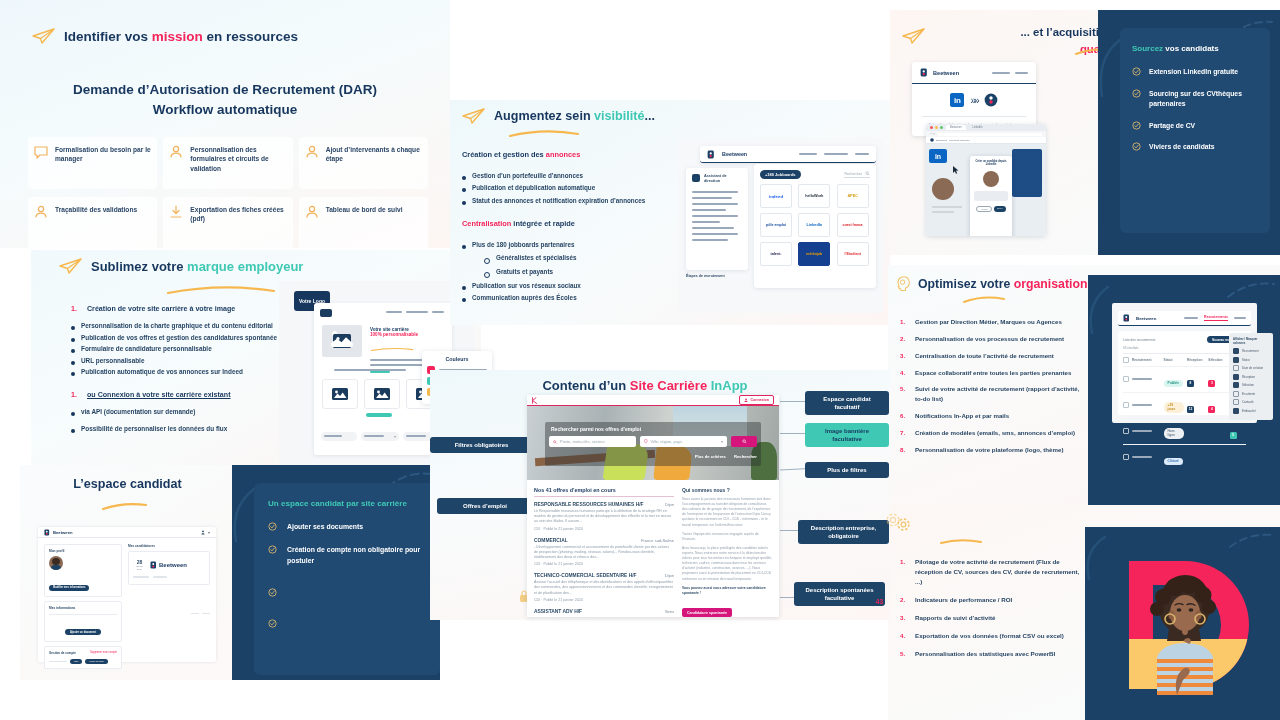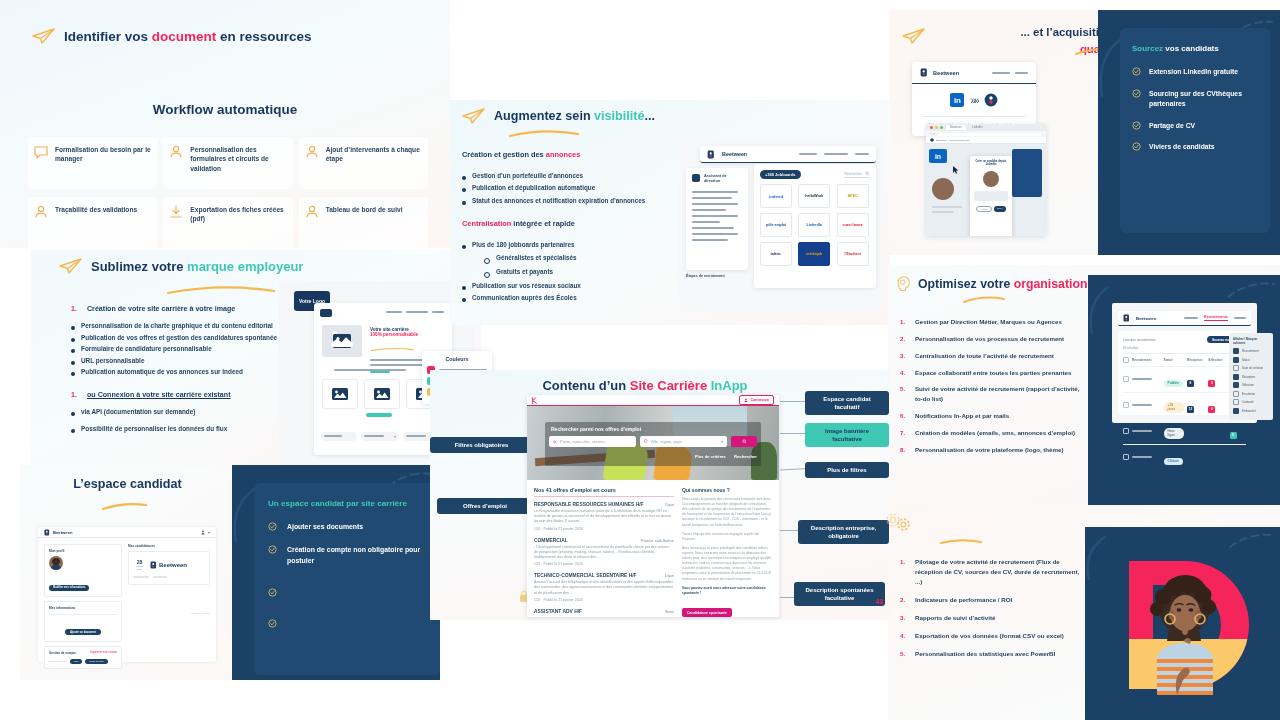--- a/index.html
+++ b/index.html
@@ -210,24 +210,24 @@
 <body>
 
 <div class="stage">
 
   <section class="abs" id="sec-dar">
     <div class="hd">
       <svg class="plane" viewBox="0 0 24 16">
         <path d="M1 8 L22 1 L10 15 L8.5 10.5 Z" fill="none" stroke="#f6b84e" stroke-width="1.4" stroke-linejoin="round"></path>
         <path d="M8.5 10.5 L22 1" fill="none" stroke="#f6b84e" stroke-width="1.1"></path>
       </svg>
-      <div class="t"><span class="navy">Identifier vos </span><span class="red">document</span><span class="navy"> en ressources</span></div>
+      <div class="t"><span class="navy">Identifier vos </span><span class="red">mission</span><span class="navy"> en ressources</span></div>
     </div>
     <div class="dar-title">
-      <br><span>Workflow automatique</span>
+      <span>Demande d’Autorisation de Recrutement (DAR)</span><br><span>Workflow automatique</span>
     </div>
     <div class="dar-grid">
       <div class="dar-card">
         <span class="ic"><svg viewBox="0 0 16 16" width="16" height="16">
               <path d="M2 3h12v8H7l-3 3v-3H2z" fill="none" stroke="#f2b15c" stroke-width="1.2" stroke-linejoin="round"></path>
             </svg></span>
         <span class="tx">Formalisation du besoin par le manager</span>
       </div>
       <div class="dar-card">
         <span class="ic"><svg viewBox="0 0 16 16" width="16" height="16">

